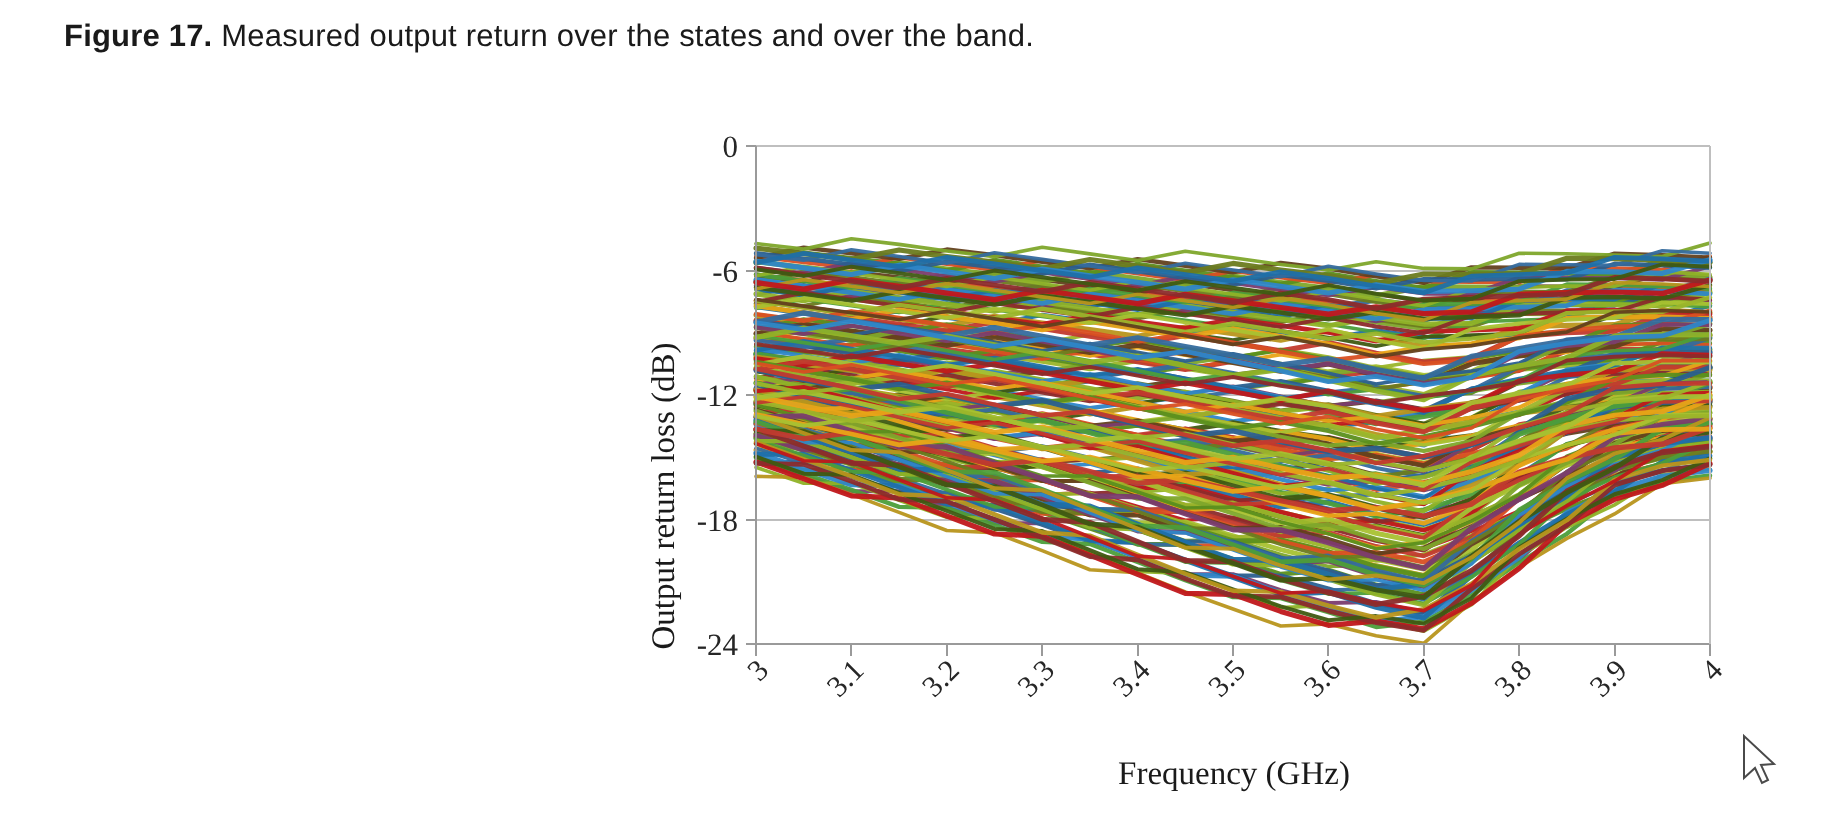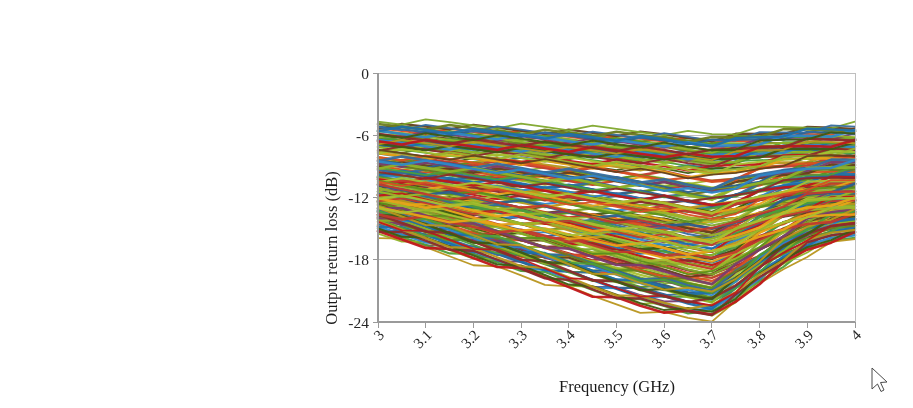--- a/index.html
+++ b/index.html
@@ -58,20 +58,23 @@
   .series-path{ fill:none; stroke-linejoin:round; stroke-linecap:round; }
 
   
   .cursor-arrow{ fill:#ffffff; stroke:#4a4a4a; stroke-width:1; }
 </style>
 </head>
 <body>
 
 <div id="figure-root">
 
+  <div class="caption">
+    <span class="cap-num">Figure 17.</span><span class="cap-text"> Measured output return over the states and over the band.</span>
+  </div>
 
   <div id="chart-area">
     <svg id="chart-svg" width="913" height="360" viewBox="0 0 913 360">
       <g id="grid-group">
           <line x1="378" y1="25" x2="855" y2="25" class="grid-line"></line>
           <line x1="378" y1="87.25" x2="855" y2="87.25" class="grid-line"></line>
           <line x1="378" y1="149.5" x2="855" y2="149.5" class="grid-line"></line>
           <line x1="378" y1="211.75" x2="855" y2="211.75" class="grid-line"></line>
           <line x1="378" y1="274" x2="855" y2="274" class="grid-line"></line>
         </g>

